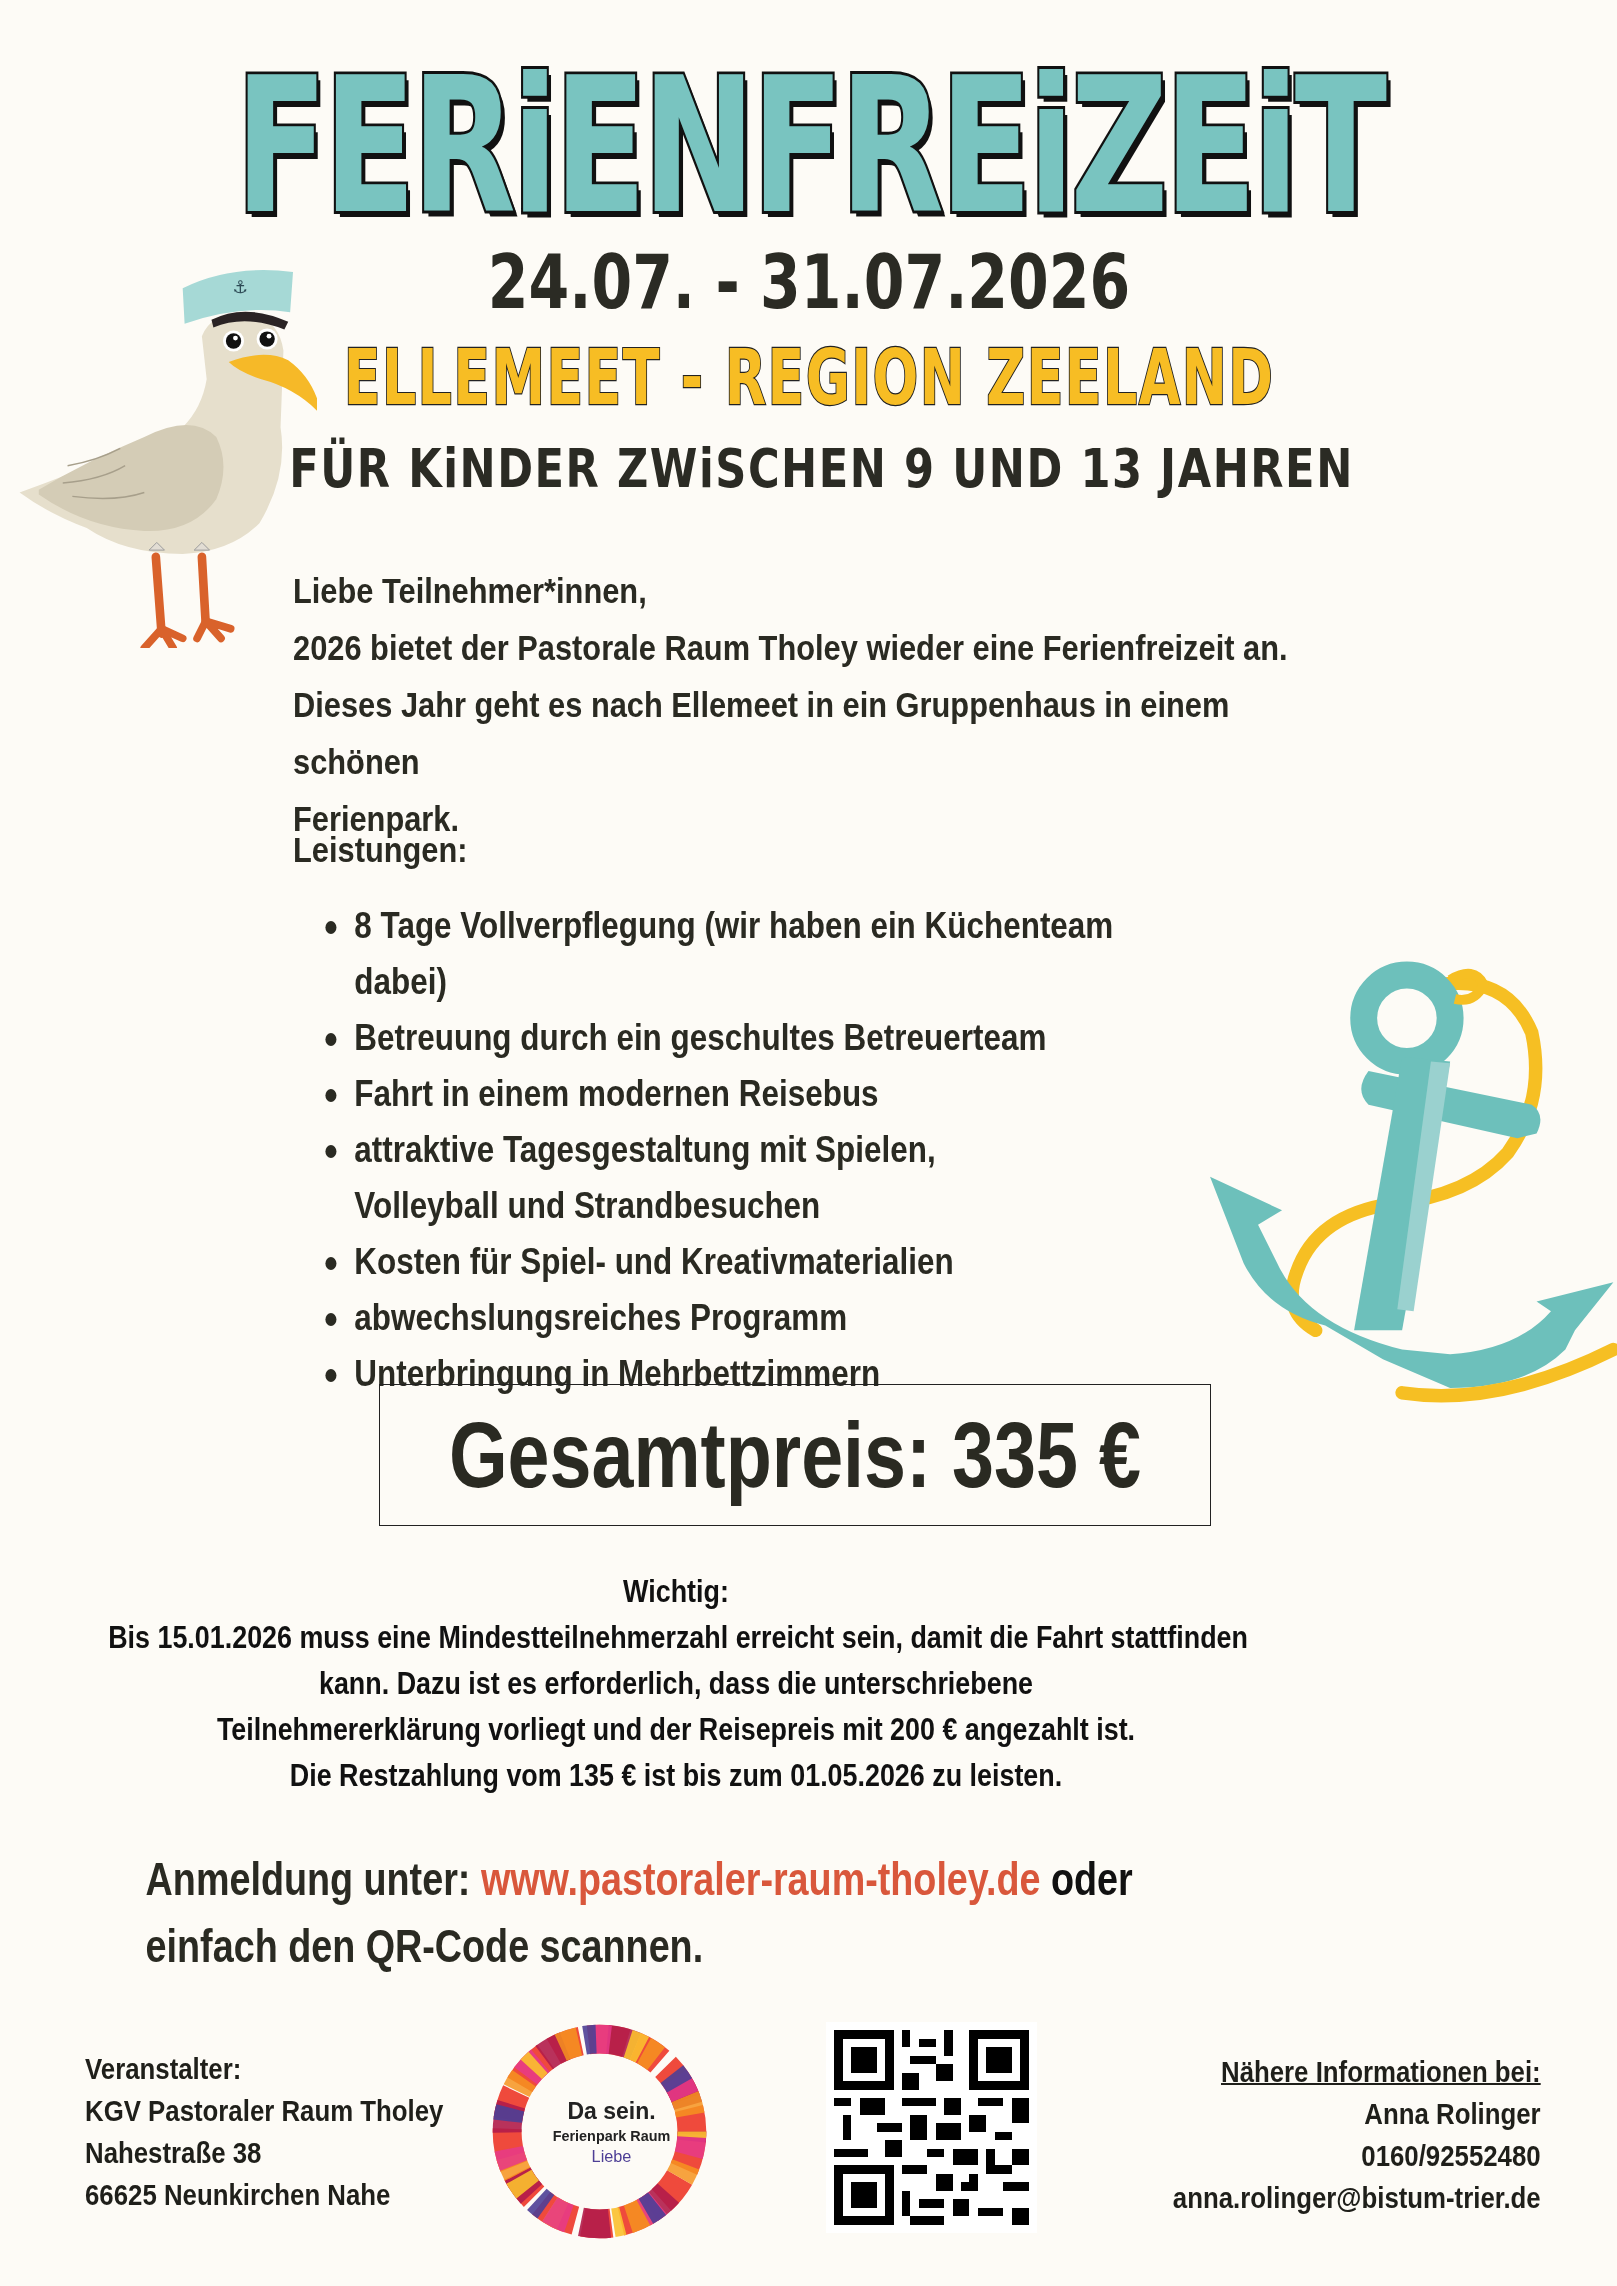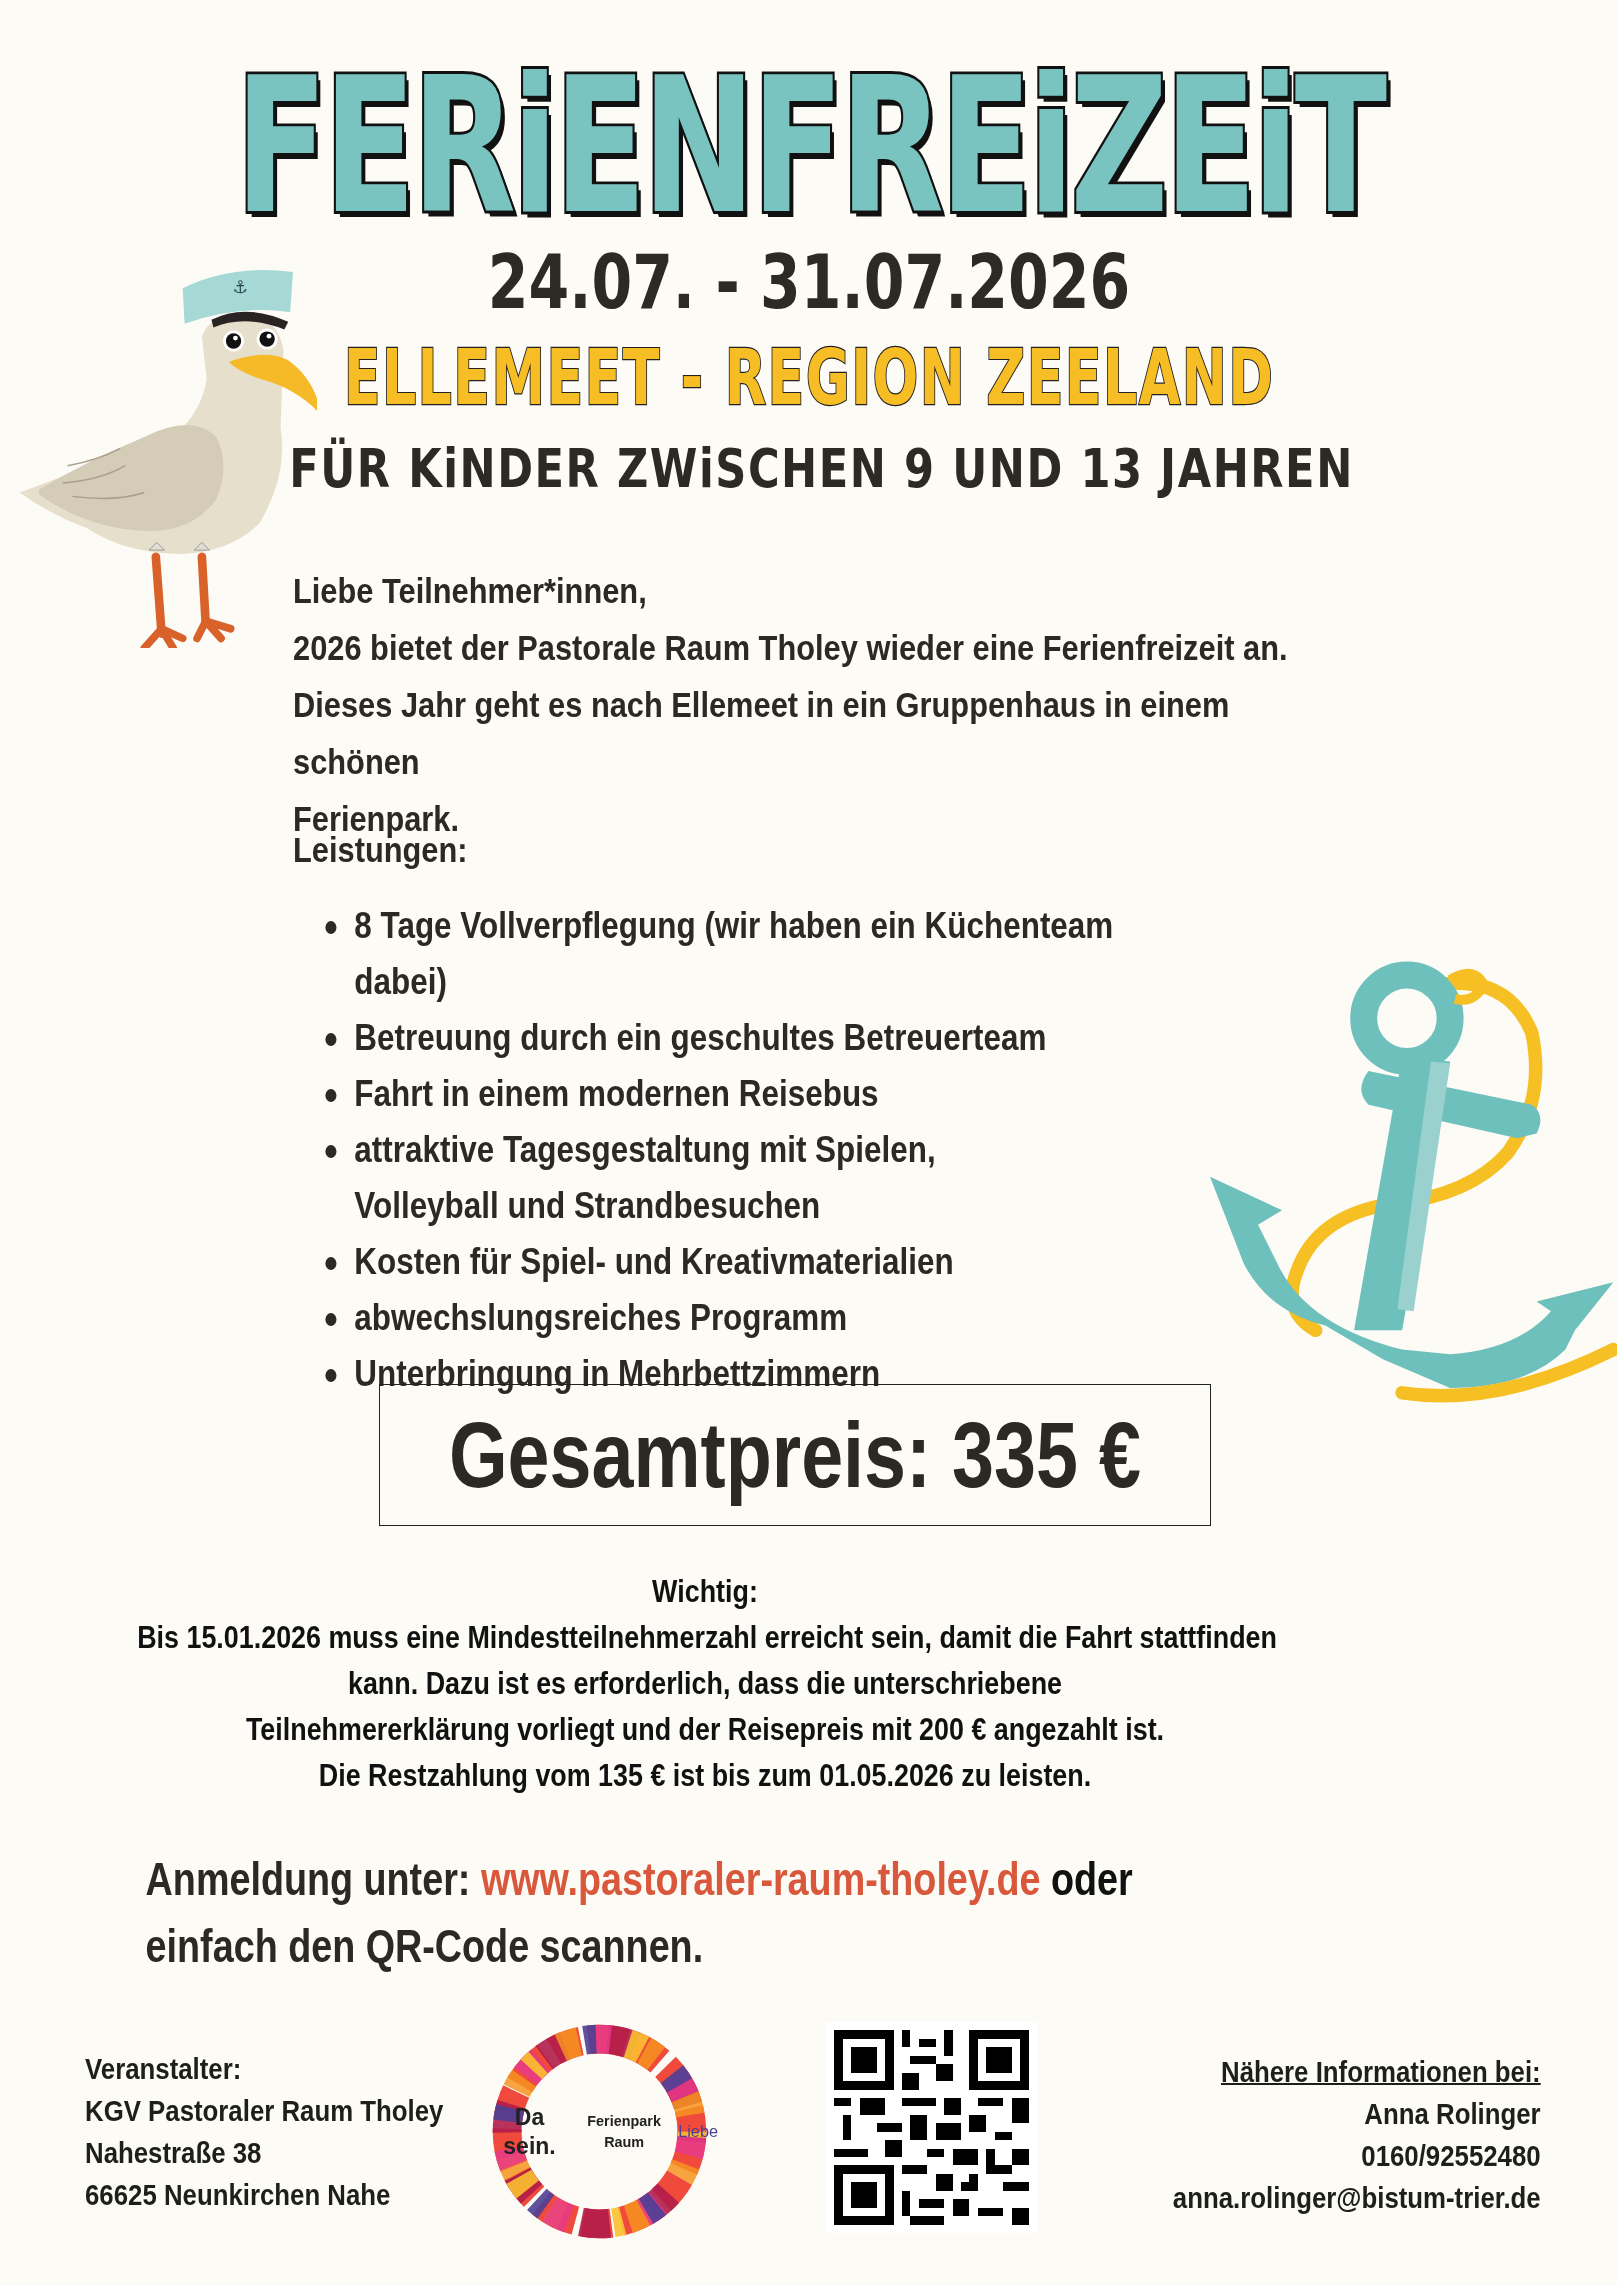--- a/index.html
+++ b/index.html
@@ -111,21 +111,20 @@
       font-weight: bold; font-size: 92px; color: #2a2a22;
       transform: scaleX(0.82); display: inline-block; white-space: nowrap;
     }
 
     
     .wichtig {
       left: 0; width: 1352px; top: 1568px;
       text-align: center;
       font-weight: bold; font-size: 32px; line-height: 46px;
       color: #111;
-      padding-left: 29px;
     }
     .wichtig p { margin: 0; transform: scaleX(0.84); transform-origin: 50% 50%; white-space: nowrap; }
 
     
     .anmeldung {
       left: 0; width: 1618px; top: 1846px;
       font-weight: bold; font-size: 46px; line-height: 67px;
       color: #2a2a22;
     }
     .anmeldung p { margin: 0; transform: scaleX(0.82); transform-origin: 50% 50%; white-space: nowrap; }
@@ -145,22 +144,22 @@
       text-align: right;
       font-weight: bold; font-size: 30px; line-height: 42px;
       color: #1f1f1a;
       transform: scaleX(0.86); transform-origin: 100% 0;
     }
     .contact p { margin: 0; }
     .contact .head { text-decoration: underline; text-decoration-thickness: 1.9px; }
 
     .logo { left: 485px; top: 2017px; width: 229px; height: 229px; }
     .logo-text {
-      position: absolute; left: 4px; top: 0; width: 229px; height: 229px;
-      display: flex; flex-direction: row; align-items: center; justify-content: center;
+      position: absolute; left: 12px; top: 0; width: 229px; height: 229px;
+      display: flex; flex-direction: column; align-items: center; justify-content: center;
       text-align: center;
     }
     .logo-line1 { font-size: 23px; font-weight: bold; color: #222; line-height: 29px; }
     .logo-line2 { font-size: 14.4px; font-weight: bold; color: #222; line-height: 21px; }
     .logo-line3 { font-size: 16.3px; color: #4e3f96; line-height: 19px; }
 
     .qr { left: 826px; top: 2022px; width: 211px; height: 211px; background: #fff; }
 
     .seagull { left: 9.6px; top: 245px; width: 307px; height: 403px; }
     .anchor { left: 1162px; top: 946px; width: 461px; height: 519px; }

